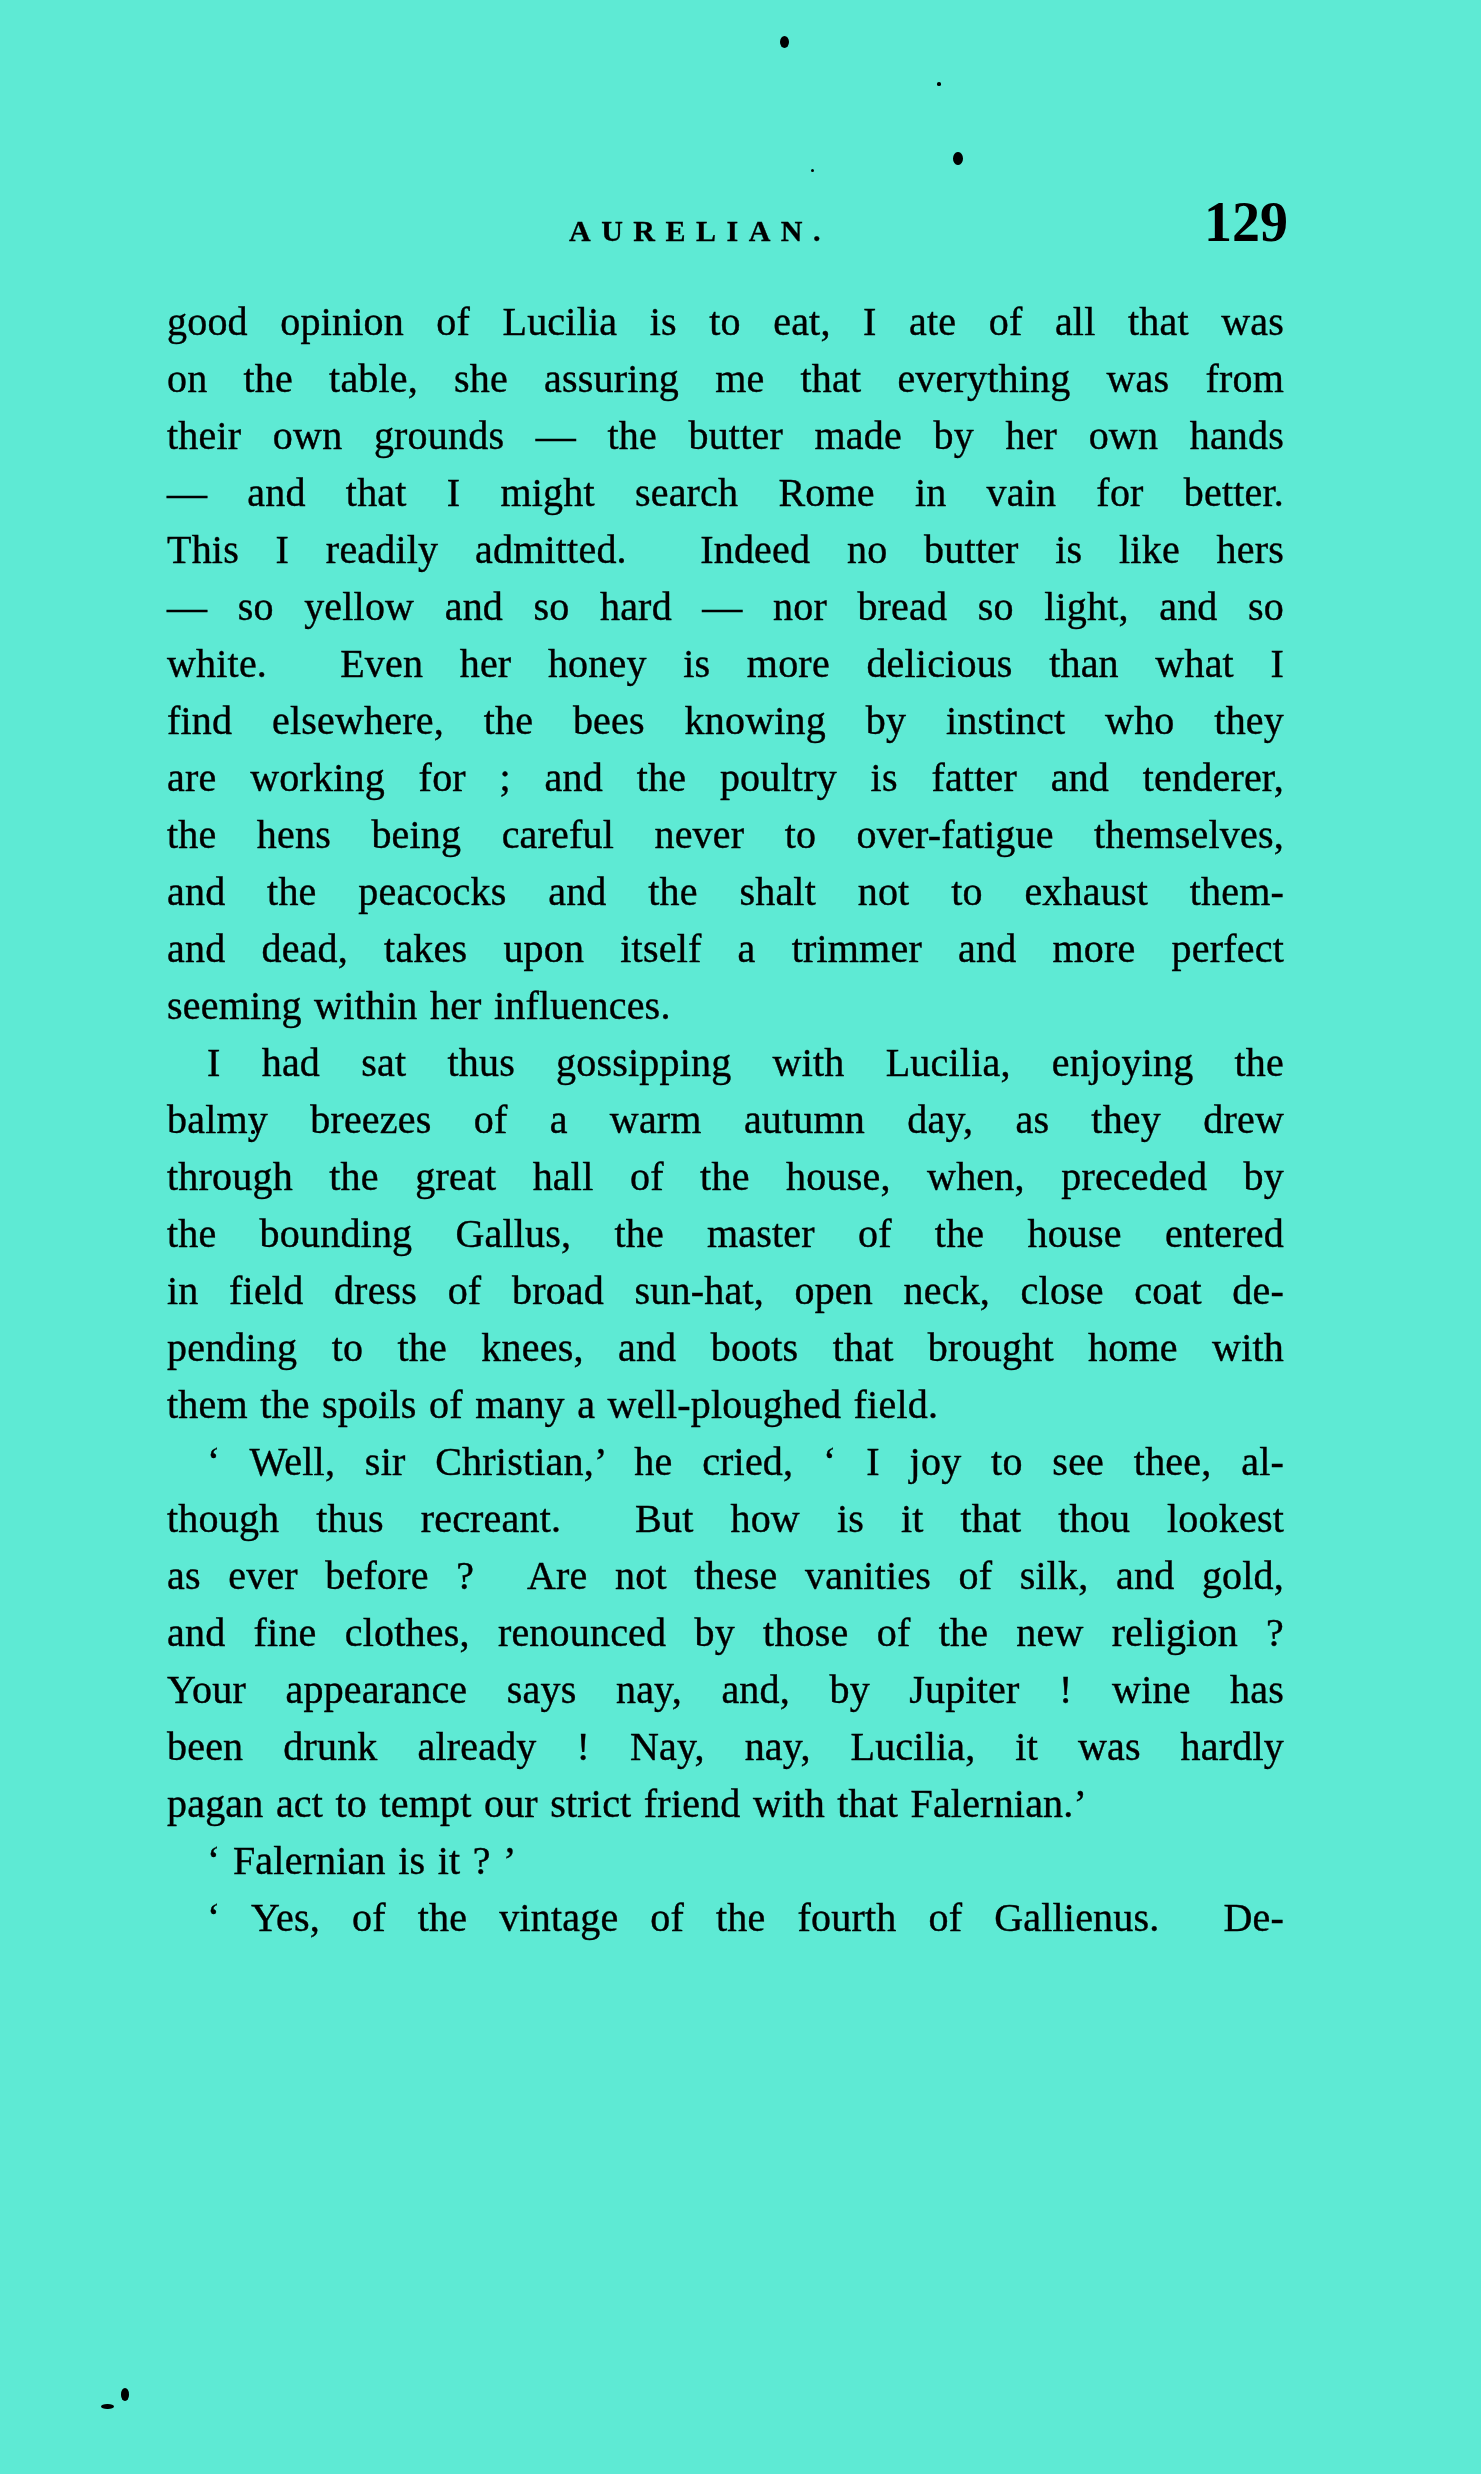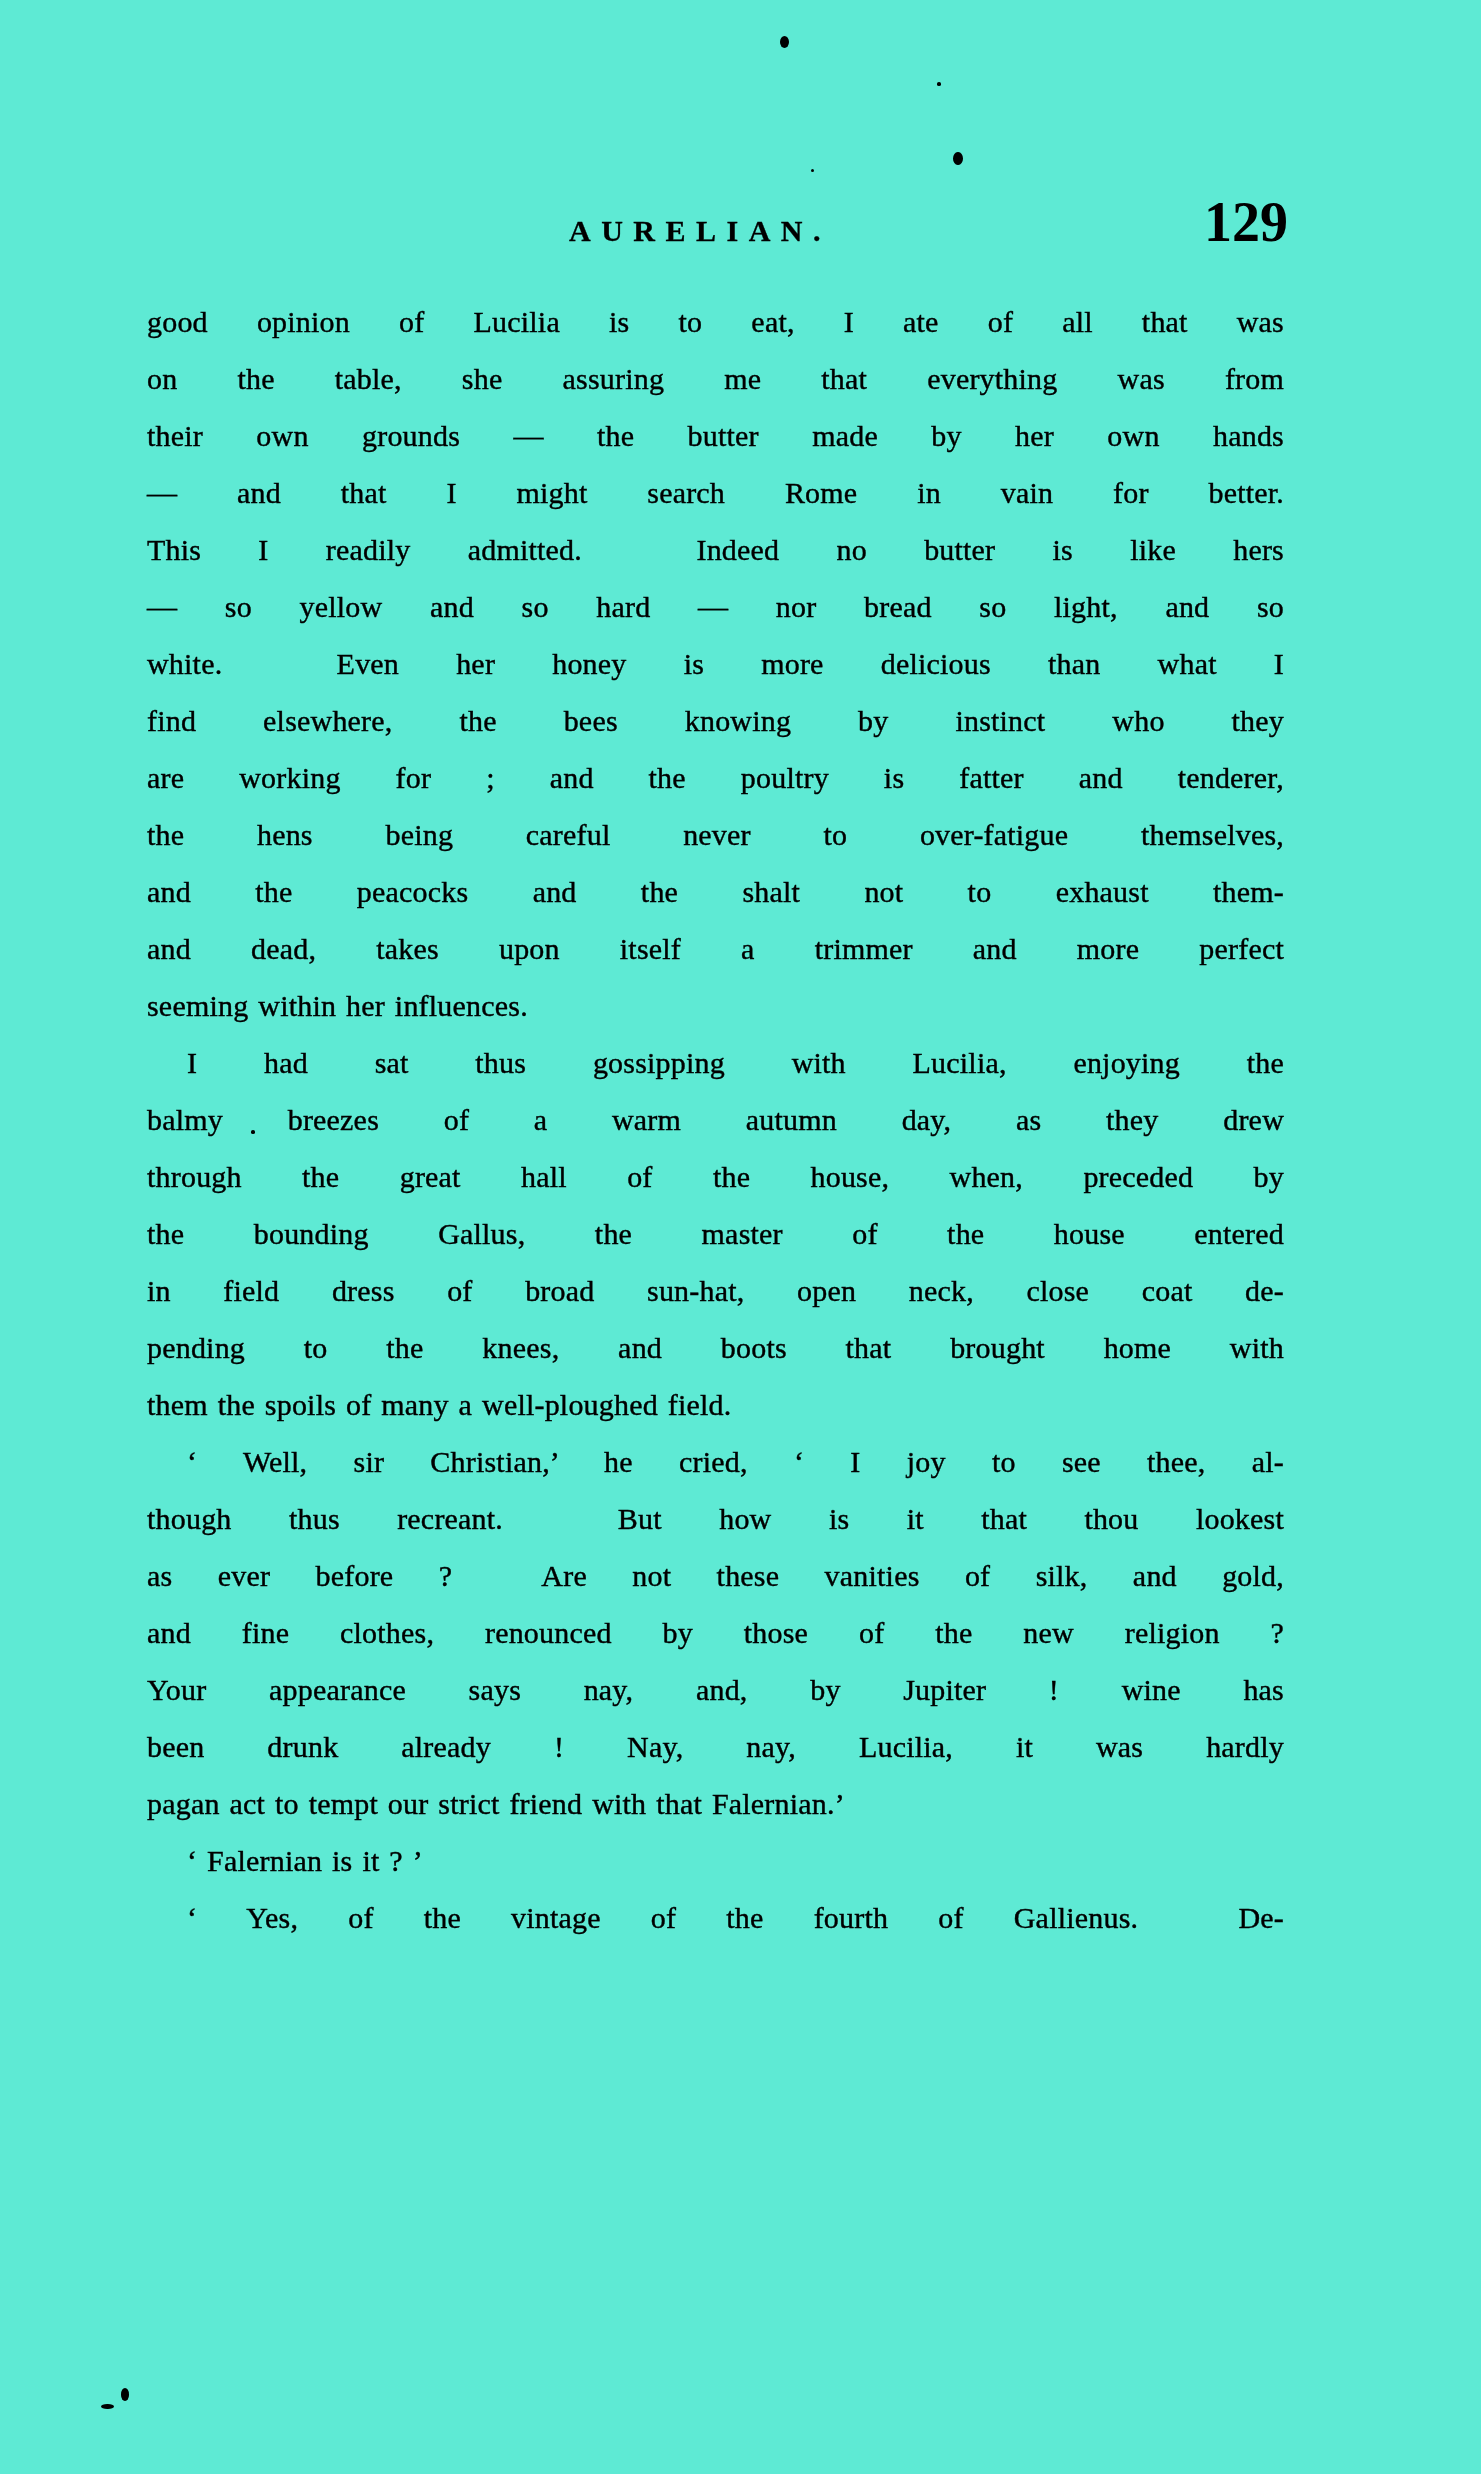--- a/index.html
+++ b/index.html
@@ -33,26 +33,27 @@
   .text-block {
     position: absolute;
     left: 147px;
     top: 293px;
     width: 1137px;
     -webkit-text-stroke: 0.4px #000;
   }
   .line {
     height: 57px;
     line-height: 57px;
-    font-size: 30px;
+    font-size: 40px;
     letter-spacing: 0.2px;
     word-spacing: 2.2px;
     text-align: justify;
     text-align-last: justify;
     white-space: normal;
+    margin-left: 20px;
   }
   .line.short { text-align-last: left; }
   .line.indent { text-indent: 40px; }
   .spot {
     position: absolute;
     background: #000;
     border-radius: 50%;
   }
 </style>
 </head>

